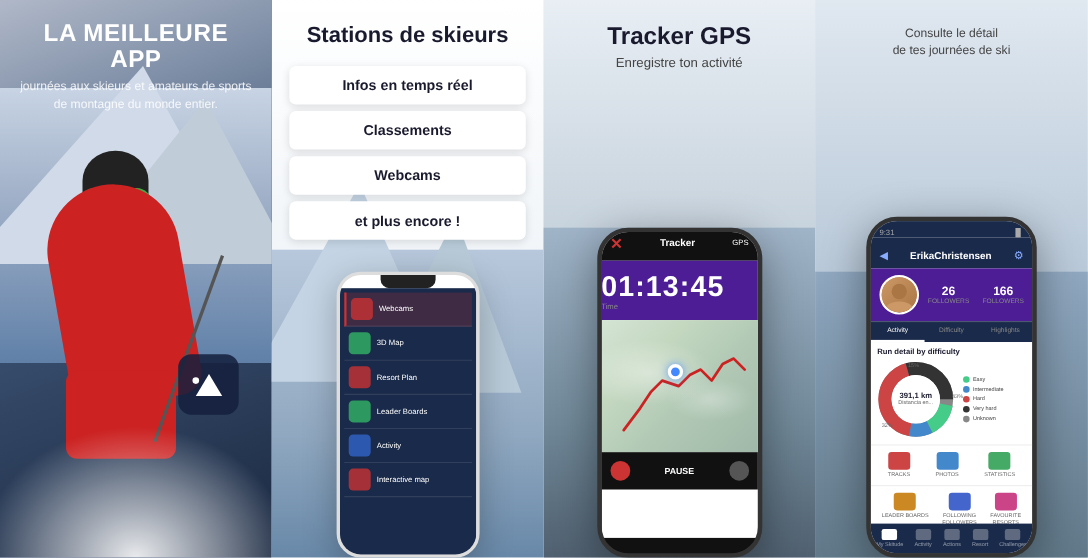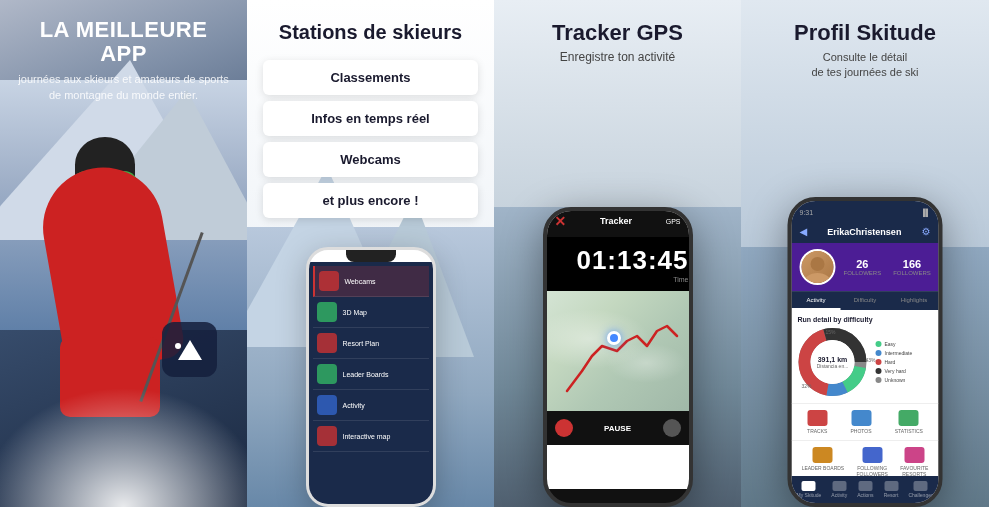--- a/index.html
+++ b/index.html
@@ -369,22 +369,22 @@
     .tracker-label {
       color: white;
       font-size: 9px;
       font-weight: 600;
     }
     .tracker-gps {
       color: white;
       font-size: 7px;
     }
     .tracker-time-display {
-      background: #000000;
-      text-align: right;
+      background: #4c1d95;
+      text-align: left;
       padding: 8px 0;
     }
     .tracker-big-time {
       font-size: 26px;
       font-weight: 700;
       color: white;
       letter-spacing: 1px;
     }
     .tracker-time-label {
       font-size: 7px;
@@ -722,22 +722,22 @@
 <div class="panel-2">
   <div class="panel-2-bg"></div>
   <div class="panel-2-mountain">
     <div class="p2-peak1"></div>
     <div class="p2-peak2"></div>
   </div>
 
   <div class="panel-2-content">
     <div class="panel-2-title">Stations de skieurs</div>
     <div class="menu-buttons">
+      <button class="menu-btn">Infos en temps réel</button>
       <button class="menu-btn">Classements</button>
-      <button class="menu-btn">Infos en temps réel</button>
       <button class="menu-btn">Webcams</button>
       <button class="menu-btn">et plus encore !</button>
     </div>
   </div>
 
   <div class="phone-mockup-2">
     <div class="phone-notch-2"></div>
     <div class="phone-screen-2">
       <div class="phone-menu-item webcams-highlight">
         <div class="phone-menu-icon"></div>
@@ -801,21 +801,20 @@
         <div style="width:18px;height:18px;background:#555;border-radius:50%;"></div>
       </div>
     </div>
   </div>
 </div>
 
 <div class="panel-4">
   <div class="panel-4-mountain"></div>
 
   <div class="panel-4-content">
-    <div class="panel-4-title">Profil Skitude</div>
     <div class="panel-4-subtitle">Consulte le détail<br>de tes journées de ski</div>
   </div>
 
   <div class="phone-mockup-4">
     <div class="phone-screen-4">
 
       <div style="background:#1a2a4a;padding:8px 8px 0;display:flex;justify-content:space-between;align-items:center;">
         <span style="color:#aaa;font-size:7px;">9:31</span>
         <span style="color:#aaa;font-size:7px;">▐▌</span>
       </div>

